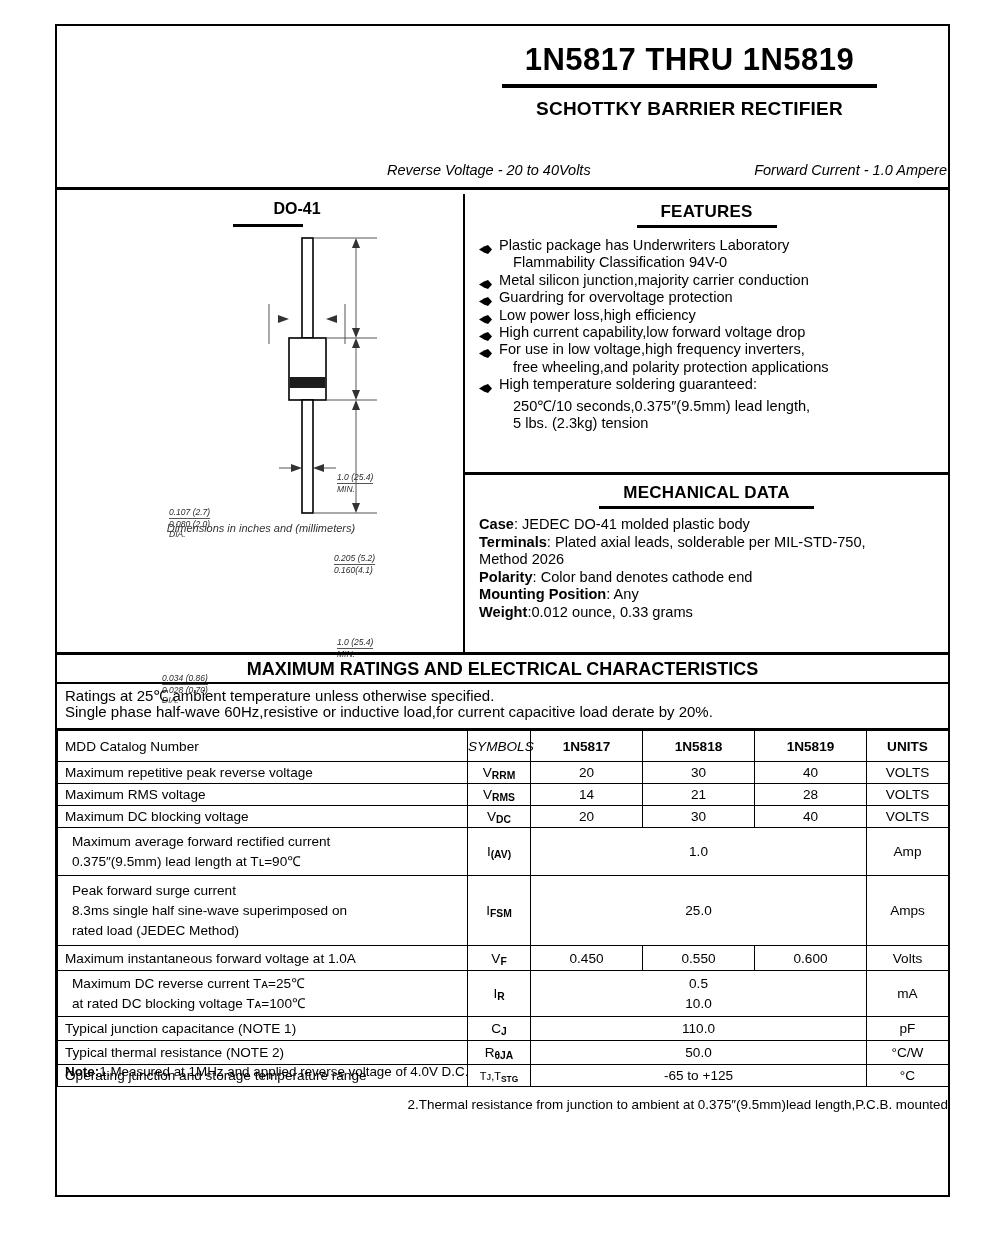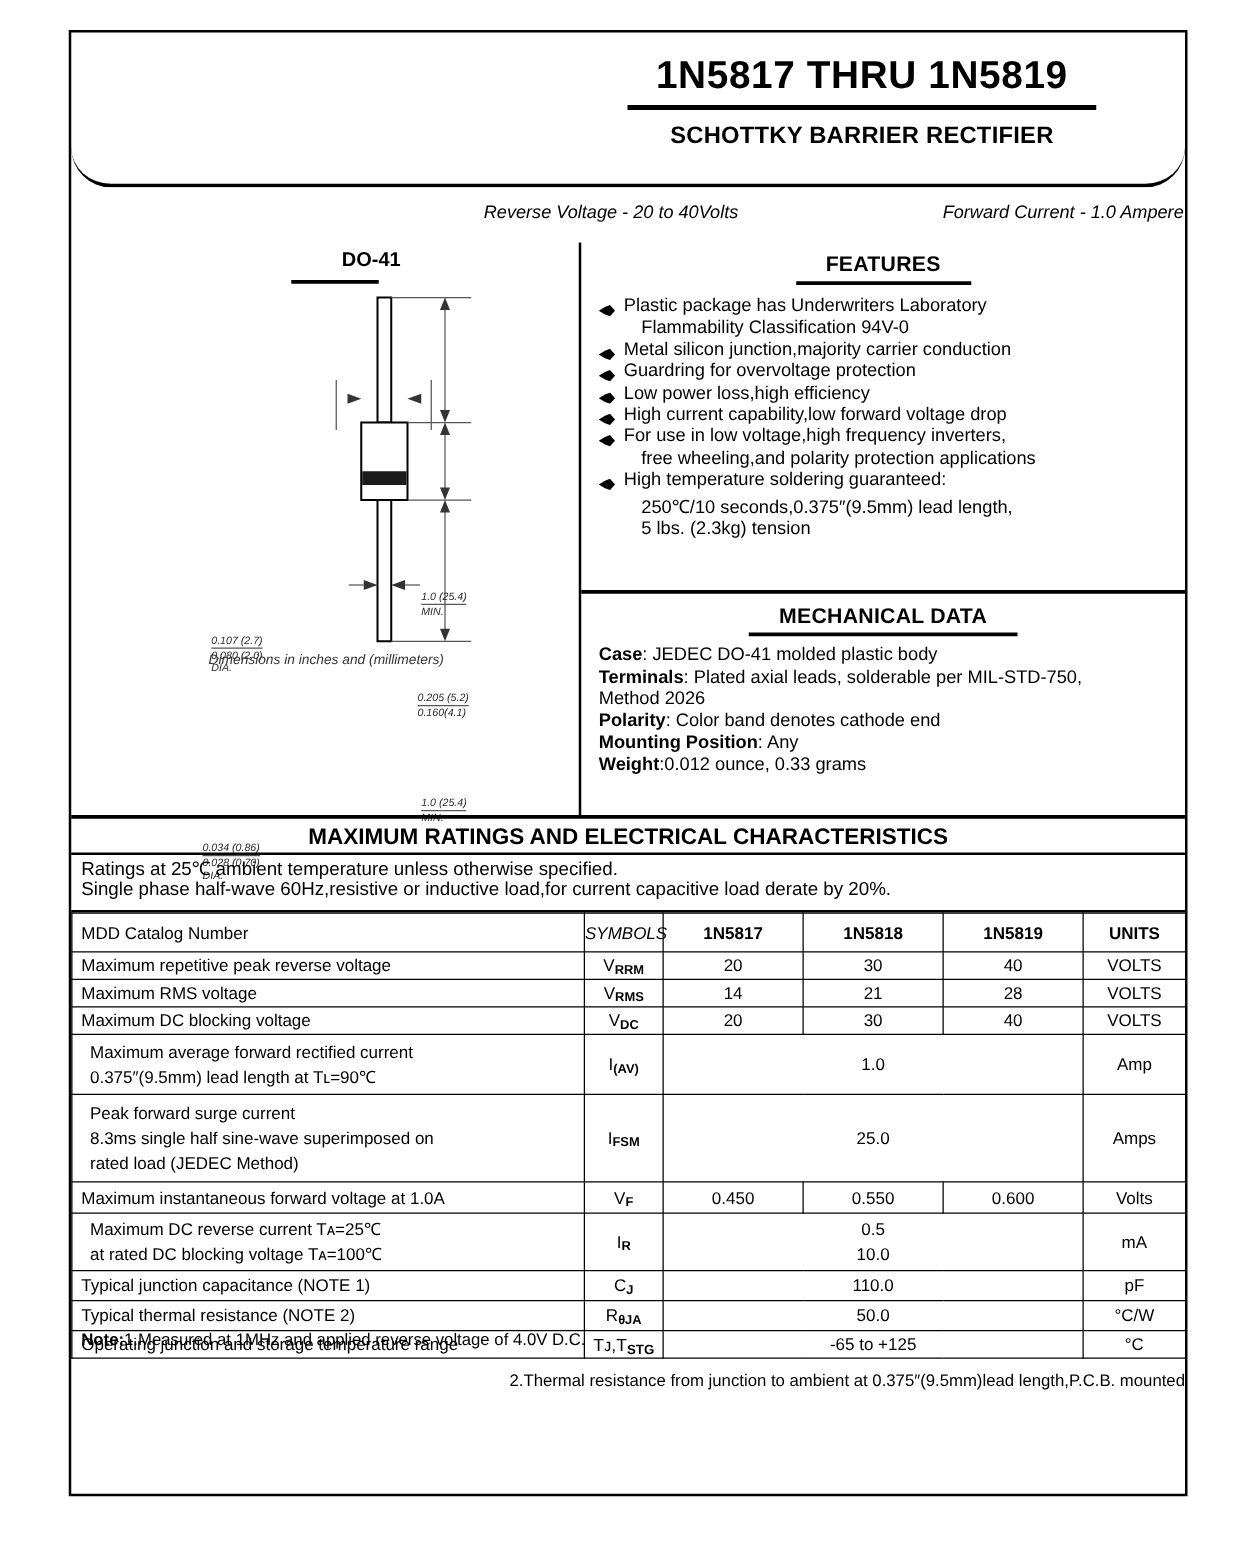--- a/index.html
+++ b/index.html
@@ -2,21 +2,21 @@
 <html><head>
 <meta charset="utf-8">
 <style>
   html,body{margin:0;padding:0;background:#fff;}
   body{width:1000px;height:1250px;font-family:"Liberation Sans",sans-serif;color:#000;position:relative;overflow:hidden;}
 
   
   #page{position:absolute;left:55px;top:24px;width:895px;height:1173px;border:2px solid #000;box-sizing:border-box;}
 
   
-  #header{position:absolute;left:0;top:0;width:100%;height:124px;border-bottom:3px solid #000;box-sizing:border-box;border-radius:32px;}
+  #header{position:absolute;left:0;top:0;width:100%;height:164px;border-bottom:3px solid #000;box-sizing:border-box;}
   #title{position:absolute;left:385px;top:16px;width:495px;text-align:center;font-size:31px;font-weight:bold;letter-spacing:.5px;}
   #title-rule{position:absolute;left:445px;top:58px;width:375px;height:4px;background:#000;}
   #subtitle{position:absolute;left:385px;top:72px;width:495px;text-align:center;font-size:19px;font-weight:bold;letter-spacing:.2px;}
   #tagline{position:absolute;left:330px;top:136px;width:560px;font-size:14.5px;font-style:italic;display:flex;justify-content:space-between;}
   #tagline span{white-space:nowrap;}
 
   
   #mid{position:absolute;left:0;top:168px;width:100%;height:458px;}
   #mid-left{position:absolute;left:0;top:0;width:408px;height:100%;border-right:2px solid #000;box-sizing:border-box;}
   #mid-right{position:absolute;left:408px;top:0;right:0;height:100%;}
@@ -310,21 +310,21 @@
 
       <tr style="height:24px;margin-left:31px;">
         <td class="param">Typical thermal resistance (NOTE 2)</td>
         <td class="sym"><span>R</span><span class="sub">θJA</span></td>
         <td class="val" colspan="3">50.0</td>
         <td class="unit">°C/W</td>
       </tr>
 
       <tr style="height:22px;">
         <td class="param">Operating junction and storage temperature range</td>
-        <td class="sym" style="font-size:14px;"><span>Tᴊ,T</span><span class="sub">STG</span></td>
+        <td class="sym" style="font-size:11px;"><span>Tᴊ,T</span><span class="sub">STG</span></td>
         <td class="val" colspan="3">-65 to +125</td>
         <td class="unit">°C</td>
       </tr>
     </tbody>
   </table>
 
   <div id="notes" style="top:1038px;">
     <div class="n1"><b>Note:</b><span>1.Measured at 1MHz and applied reverse voltage of 4.0V D.C.</span></div>
     <div class="n2">2.Thermal resistance from junction to ambient  at 0.375″(9.5mm)lead length,P.C.B. mounted</div>
   </div>

